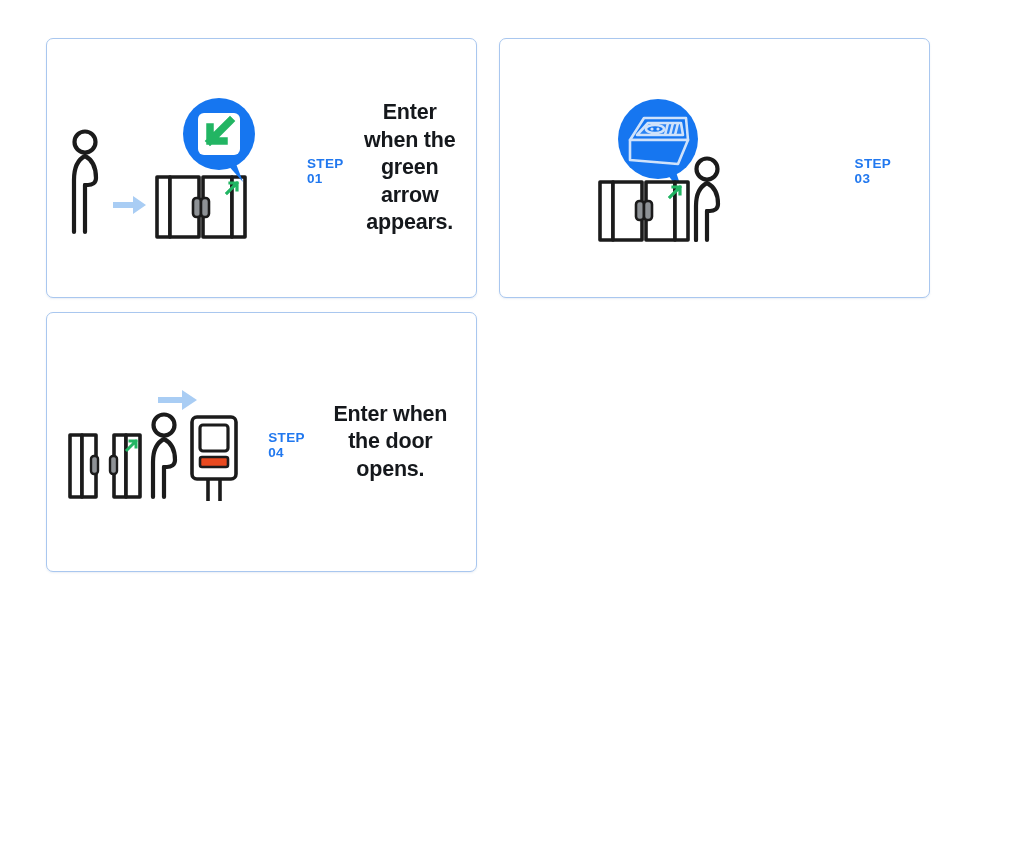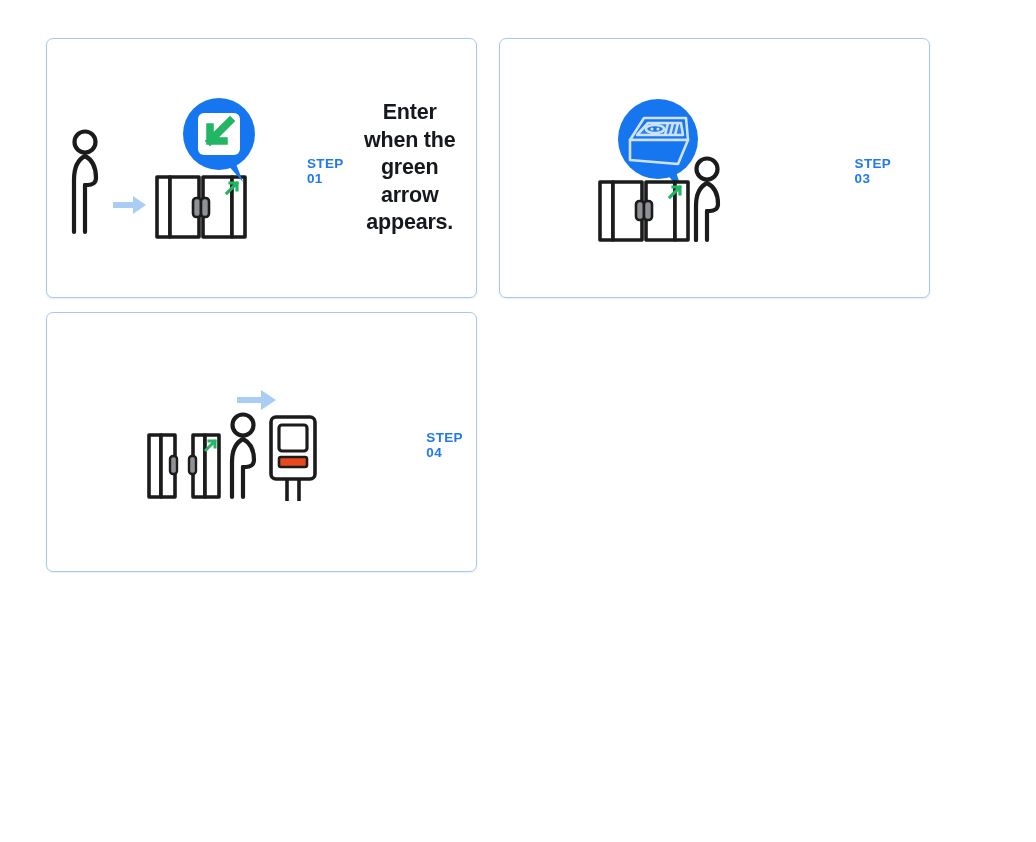--- a/index.html
+++ b/index.html
@@ -189,16 +189,19 @@
 
           <g fill="none" stroke="#1b1b1b" stroke-width="3.6" stroke-linejoin="round">
             <rect x="134" y="44" width="44" height="62" rx="5" fill="#ffffff"></rect>
             <rect x="142" y="52" width="28" height="26" rx="3" fill="#ffffff" stroke-width="3.2"></rect>
             <rect x="142" y="84" width="28" height="10" rx="2" fill="#e8491f" stroke="#1b1b1b" stroke-width="2.6"></rect>
             <path d="M150 106 L150 128 M162 106 L162 128"></path>
           </g>
         </svg>
       </div>
       <div class="step-label">STEP 04</div>
+      <div class="caption">
+        <span>Enter when the door opens.</span>
+      </div>
     </div>
 
   </div>
 </div>
 
 </body></html>

